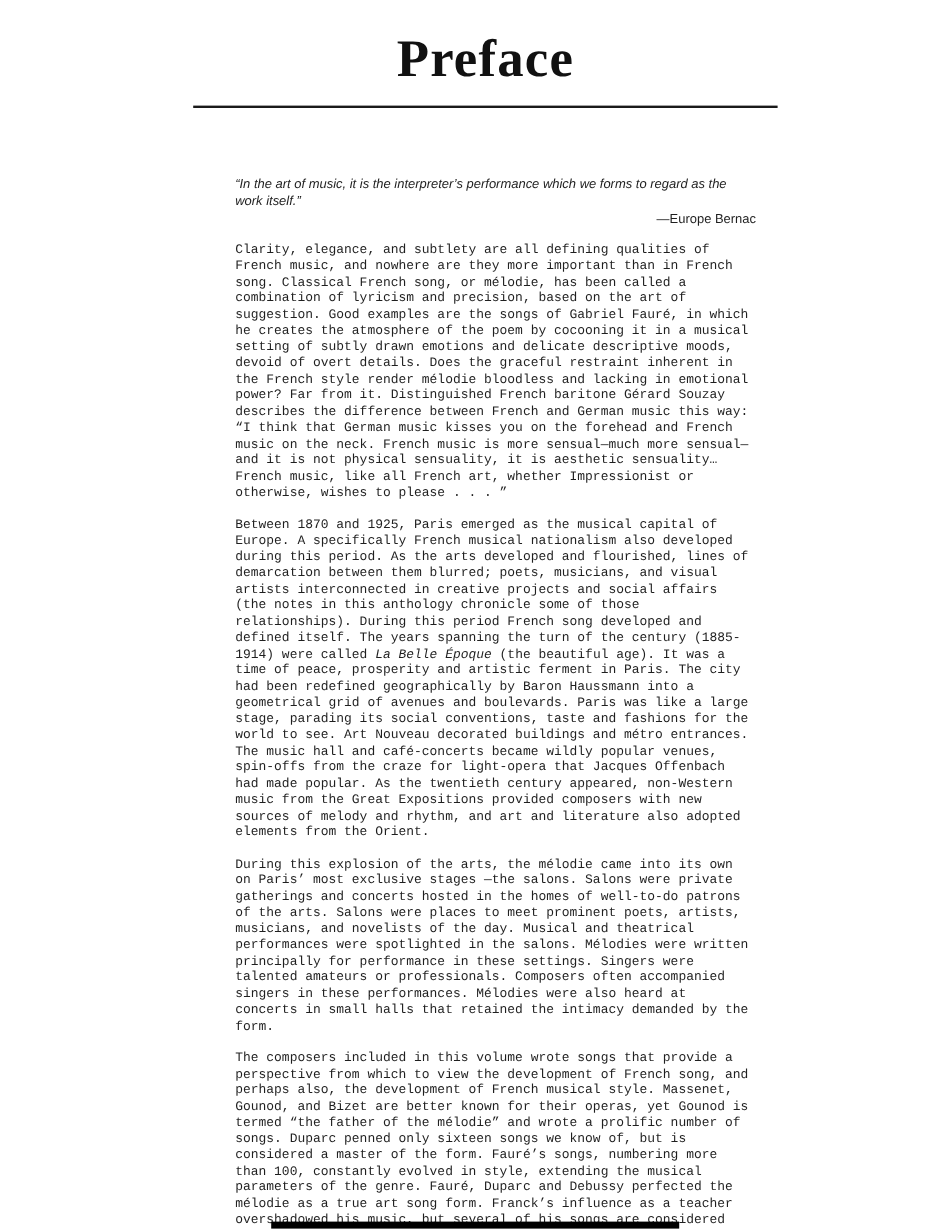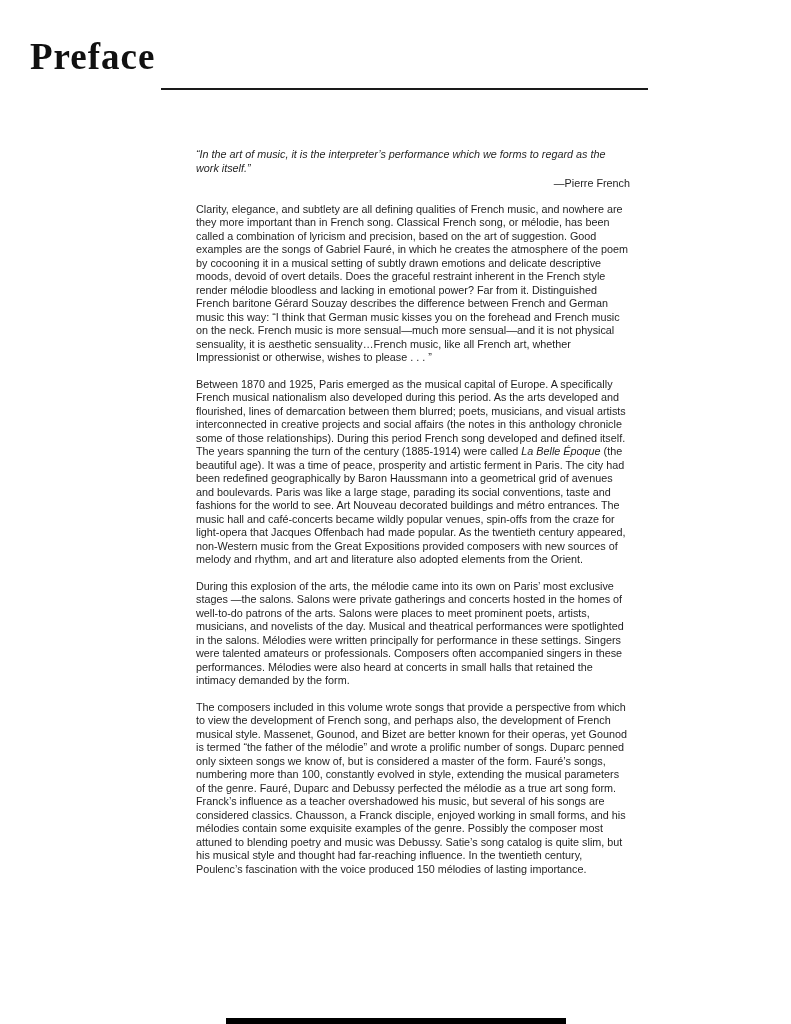--- a/index.html
+++ b/index.html
@@ -6,58 +6,58 @@
     --ink:#1f1f1f; --title-ink:#111111; --rule:#1a1a1a; --bar:#000000; --bg:#ffffff;
   }
   html,body{margin:0;padding:0;}
   body{
     width:791px;height:1024px;background:var(--bg);
     font-family:"Liberation Sans",sans-serif;color:var(--ink);
     position:relative;overflow:hidden;
   }
   .page{position:absolute;inset:0;}
   .doc-title{
-    position:absolute;top:26px;left:0;right:0;margin:12px;
-    text-align:left;padding-left:18px;
+    position:absolute;top:26px;left:0;right:0;margin:0;
+    text-align:center;padding-left:18px;
     font-family:"Liberation Serif",serif;font-weight:bold;
-    font-size:37px;line-height:1.05;letter-spacing:1px;color:var(--title-ink);
+    font-size:44px;line-height:1.05;letter-spacing:1px;color:var(--title-ink);
   }
   .title-rule{
     position:absolute;top:88px;left:161px;width:487px;height:2px;
     background:var(--rule);
   }
   .content{
     position:absolute;top:148px;left:196px;width:434px;
     font-size:10.8px;line-height:13.5px;
   }
   .quote{font-style:italic;margin:0;}
   .attribution{
     font-style:normal;text-align:right;margin:2px 0 12px 0;
   }
-  .para{margin:10px 0 13px 0;text-align:left;}
+  .para{margin:10px 0 13px 0;text-align:left;font-family:Liberation Mono, monospace;}
   .para .it{font-style:italic;}
   .bottom-bar{
     position:absolute;bottom:0;left:226px;width:340px;height:6px;
     background:var(--bar);
   }
 </style>
 </head>
 <body>
 
 <div class="page">
 
   <h1 class="doc-title">Preface</h1>
 
   <div class="title-rule"></div>
 
   <div class="content">
 
     <p class="quote">“In the art of music, it is the interpreter’s performance which we forms to regard as the work itself.”</p>
 
-    <p class="attribution">—Pierre French</p>
+    <p class="attribution">—Europe Bernac</p>
 
     <div>
         <p class="para"><span>Clarity, elegance, and subtlety are all defining qualities of French music, and nowhere are they more important than in French song. Classical French song, or mélodie, has been called a combination of lyricism and precision, based on the art of suggestion. Good examples are the songs of Gabriel Fauré, in which he creates the atmosphere of the poem by cocooning it in a musical setting of subtly drawn emotions and delicate descriptive moods, devoid of overt details. Does the graceful restraint inherent in the French style render mélodie bloodless and lacking in emotional power? Far from it.  Distinguished French baritone Gérard Souzay describes the difference between French and German music this way: “I think that German music kisses you on the forehead and French music on the neck. French music is more sensual—much more sensual—and it is not physical sensuality, it is aesthetic sensuality…French music, like all French art, whether Impressionist or otherwise, wishes to please . . . ”</span></p>
         <p class="para"><span>Between 1870 and 1925, Paris emerged as the musical capital of Europe. A specifically French musical nationalism also developed during this period. As the arts developed and flourished, lines of demarcation between them blurred; poets, musicians, and visual artists interconnected in creative projects and social affairs (the notes in this anthology chronicle some of those relationships). During this period French song developed and defined itself. The years spanning the turn of the century (1885-1914) were called </span><span class="it">La Belle Époque</span><span> (the beautiful age). It was a time of peace, prosperity and artistic ferment in Paris. The city had been redefined geographically by Baron Haussmann into a geometrical grid of avenues and boulevards. Paris was like a large stage, parading its social conventions, taste and fashions for the world to see. Art Nouveau decorated buildings and métro entrances. The music hall and café-concerts became wildly popular venues, spin-offs from the craze for light-opera that Jacques Offenbach had made popular. As the twentieth century appeared, non-Western music from the Great Expositions provided composers with new sources of melody and rhythm, and art and literature also adopted elements from the Orient.</span></p>
         <p class="para"><span>During this explosion of the arts, the mélodie came into its own on Paris’ most exclusive stages —the salons. Salons were private gatherings and concerts hosted in the homes of well-to-do patrons of the arts. Salons were places to meet prominent poets, artists, musicians, and novelists of the day. Musical and theatrical performances were spotlighted in the salons. Mélodies were written principally for performance in these settings. Singers were talented amateurs or professionals. Composers often accompanied singers in these performances. Mélodies were also heard at concerts in small halls that retained the intimacy demanded by the form.</span></p>
         <p class="para"><span>The composers included in this volume wrote songs that provide a perspective from which to view the development of French song, and perhaps also, the development of French musical style. Massenet, Gounod, and Bizet are better known for their operas, yet Gounod is termed “the father of the mélodie” and wrote a prolific number of songs. Duparc penned only sixteen songs we know of, but is considered a master of the form. Fauré’s songs, numbering more than 100, constantly evolved in style, extending the musical parameters of the genre. Fauré, Duparc and Debussy perfected the mélodie as a true art song form.  Franck’s influence as a teacher overshadowed his music, but several of his songs are considered classics. Chausson, a Franck disciple, enjoyed working in small forms, and his mélodies contain some exquisite examples of the genre. Possibly the composer most attuned to blending poetry and music was Debussy. Satie’s song catalog is quite slim, but his musical style and thought had far-reaching influence. In the twentieth century, Poulenc’s fascination with the voice produced 150 mélodies of lasting importance.</span></p>
       </div>
 
   </div>
 

